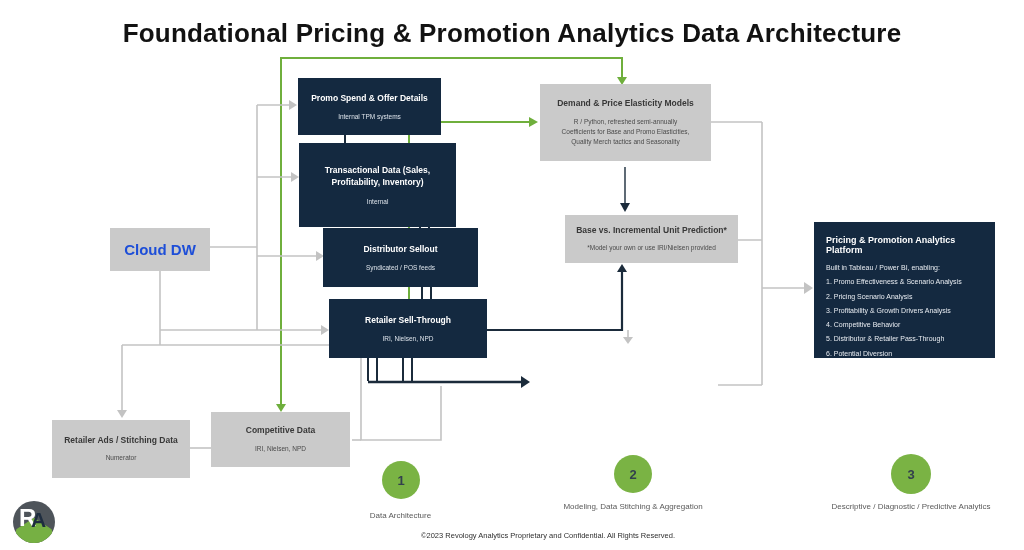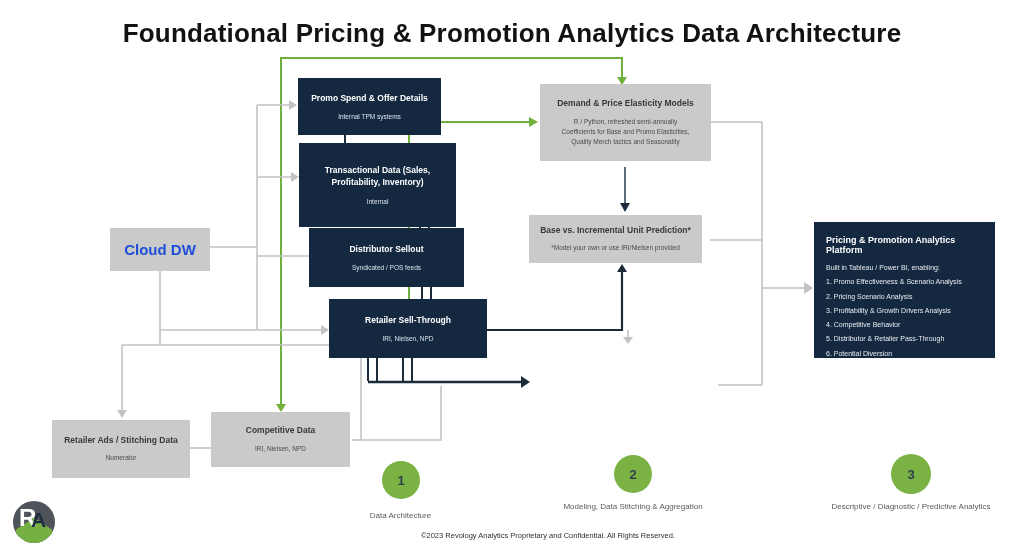--- a/index.html
+++ b/index.html
@@ -125,42 +125,42 @@
   <div class="node node-navy" id="promo-spend" style="left:298px;top:78px;width:143px;height:57px;">
     <div class="nv-title">Promo Spend &amp; Offer Details</div>
     <div class="nv-sub">Internal TPM systems</div>
   </div>
 
   <div class="node node-navy" id="transactional" style="left:299px;top:143px;width:157px;height:84px;padding:4px 16px;">
     <div class="nv-title">Transactional Data (Sales, Profitability, Inventory)</div>
     <div class="nv-sub">Internal</div>
   </div>
 
-  <div class="node node-navy" id="distributor" style="left:309px;top:228px;width:155px;height:59px;">
+  <div class="node node-navy" id="distributor" style="left:323px;top:228px;width:155px;height:59px;">
     <div class="nv-title">Distributor Sellout</div>
     <div class="nv-sub">Syndicated / POS feeds</div>
   </div>
 
   <div class="node node-navy" id="retailer-sell-through" style="left:329px;top:299px;width:158px;height:59px;">
     <div class="nv-title">Retailer Sell-Through</div>
     <div class="nv-sub">IRI, Nielsen, NPD</div>
   </div>
 
   <div class="node node-gray" id="cloud-dw" style="left:110px;top:228px;width:100px;height:43px;">
     <div class="ng-title">Cloud DW</div>
   </div>
 
   <div class="node node-gray" id="demand-models" style="left:540px;top:84px;width:171px;height:77px;">
     <div class="ng-title">Demand &amp; Price Elasticity Models</div>
     <div class="ng-line ng-gap">R / Python, refreshed semi-annually</div>
     <div class="ng-line">Coefficients for Base and Promo Elasticities,</div>
     <div class="ng-line">Quality Merch tactics and Seasonality</div>
   </div>
 
-  <div class="node node-gray" id="base-incremental" style="left:529px;top:215px;width:173px;height:48px;">
+  <div class="node node-gray" id="base-incremental" style="left:565px;top:215px;width:173px;height:48px;">
     <div class="ng-title">Base vs. Incremental Unit Prediction*</div>
     <div class="ng-line ng-gap">*Model your own or use IRI/Nielsen provided</div>
   </div>
 
 
   <div class="node node-gray" id="retailer-ads" style="left:52px;top:420px;width:138px;height:58px;">
     <div class="ng-title">Retailer Ads / Stitching Data</div>
     <div class="ng-line ng-gap">Numerator</div>
   </div>
 

